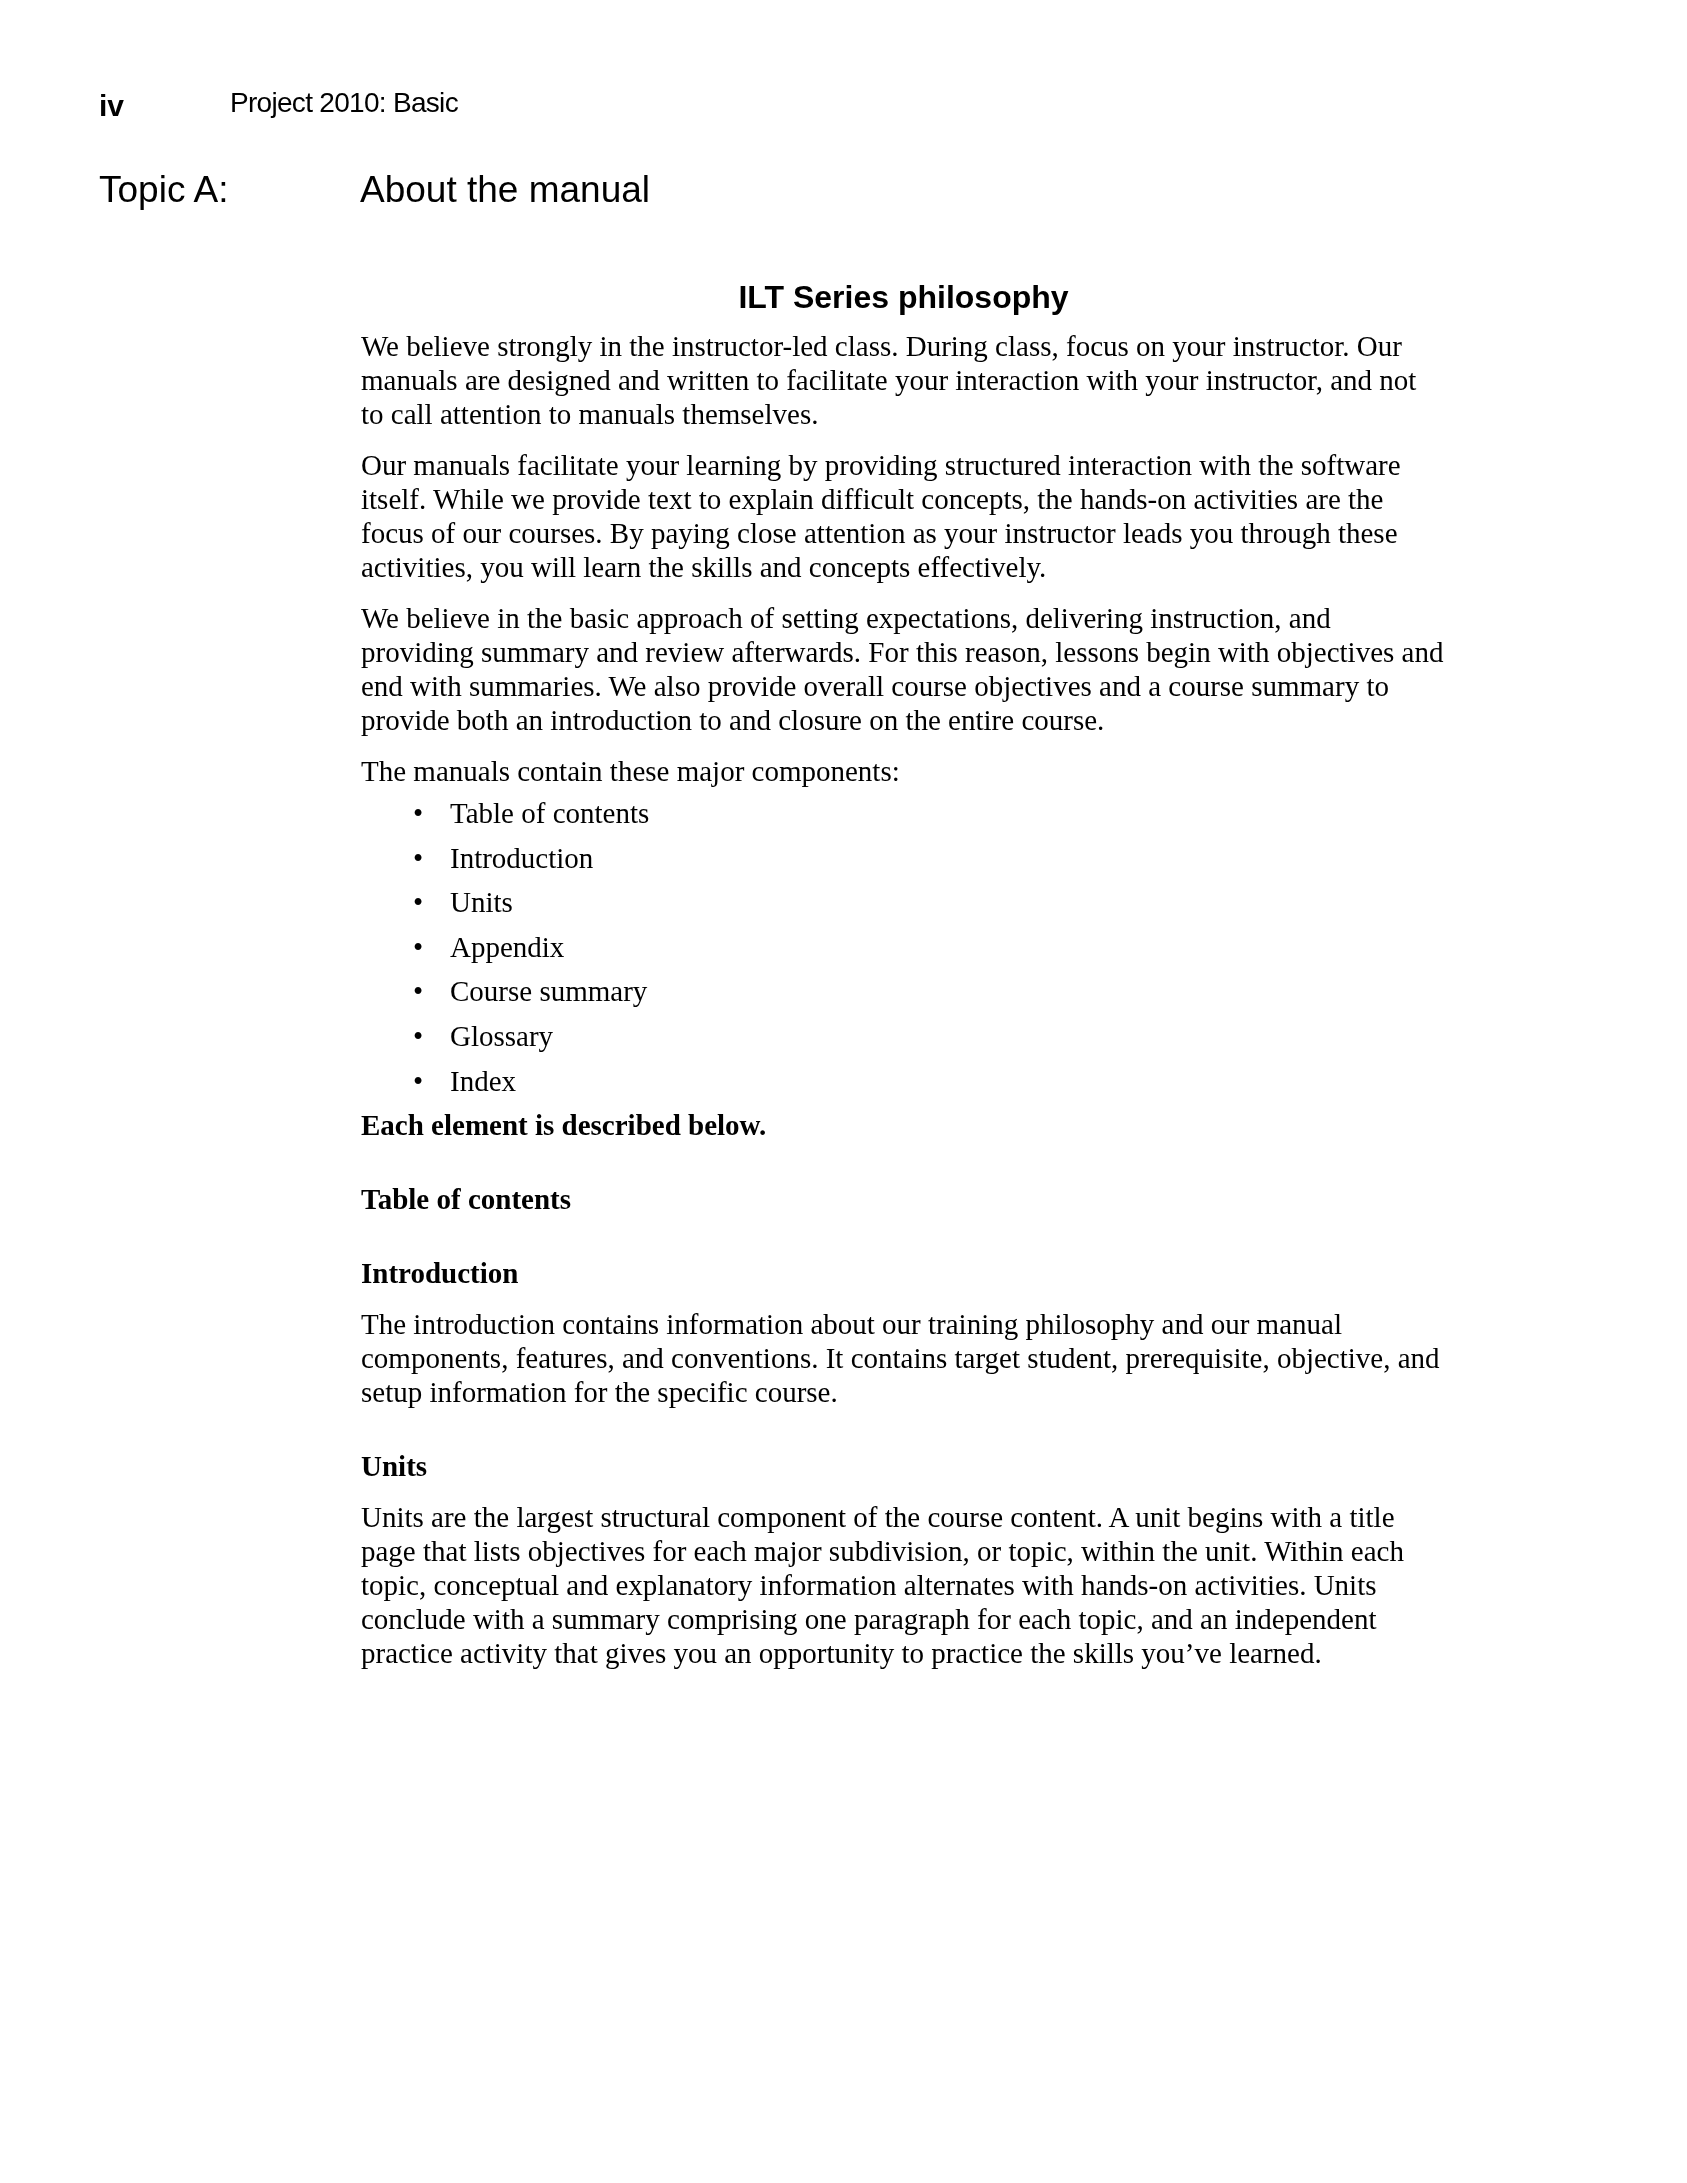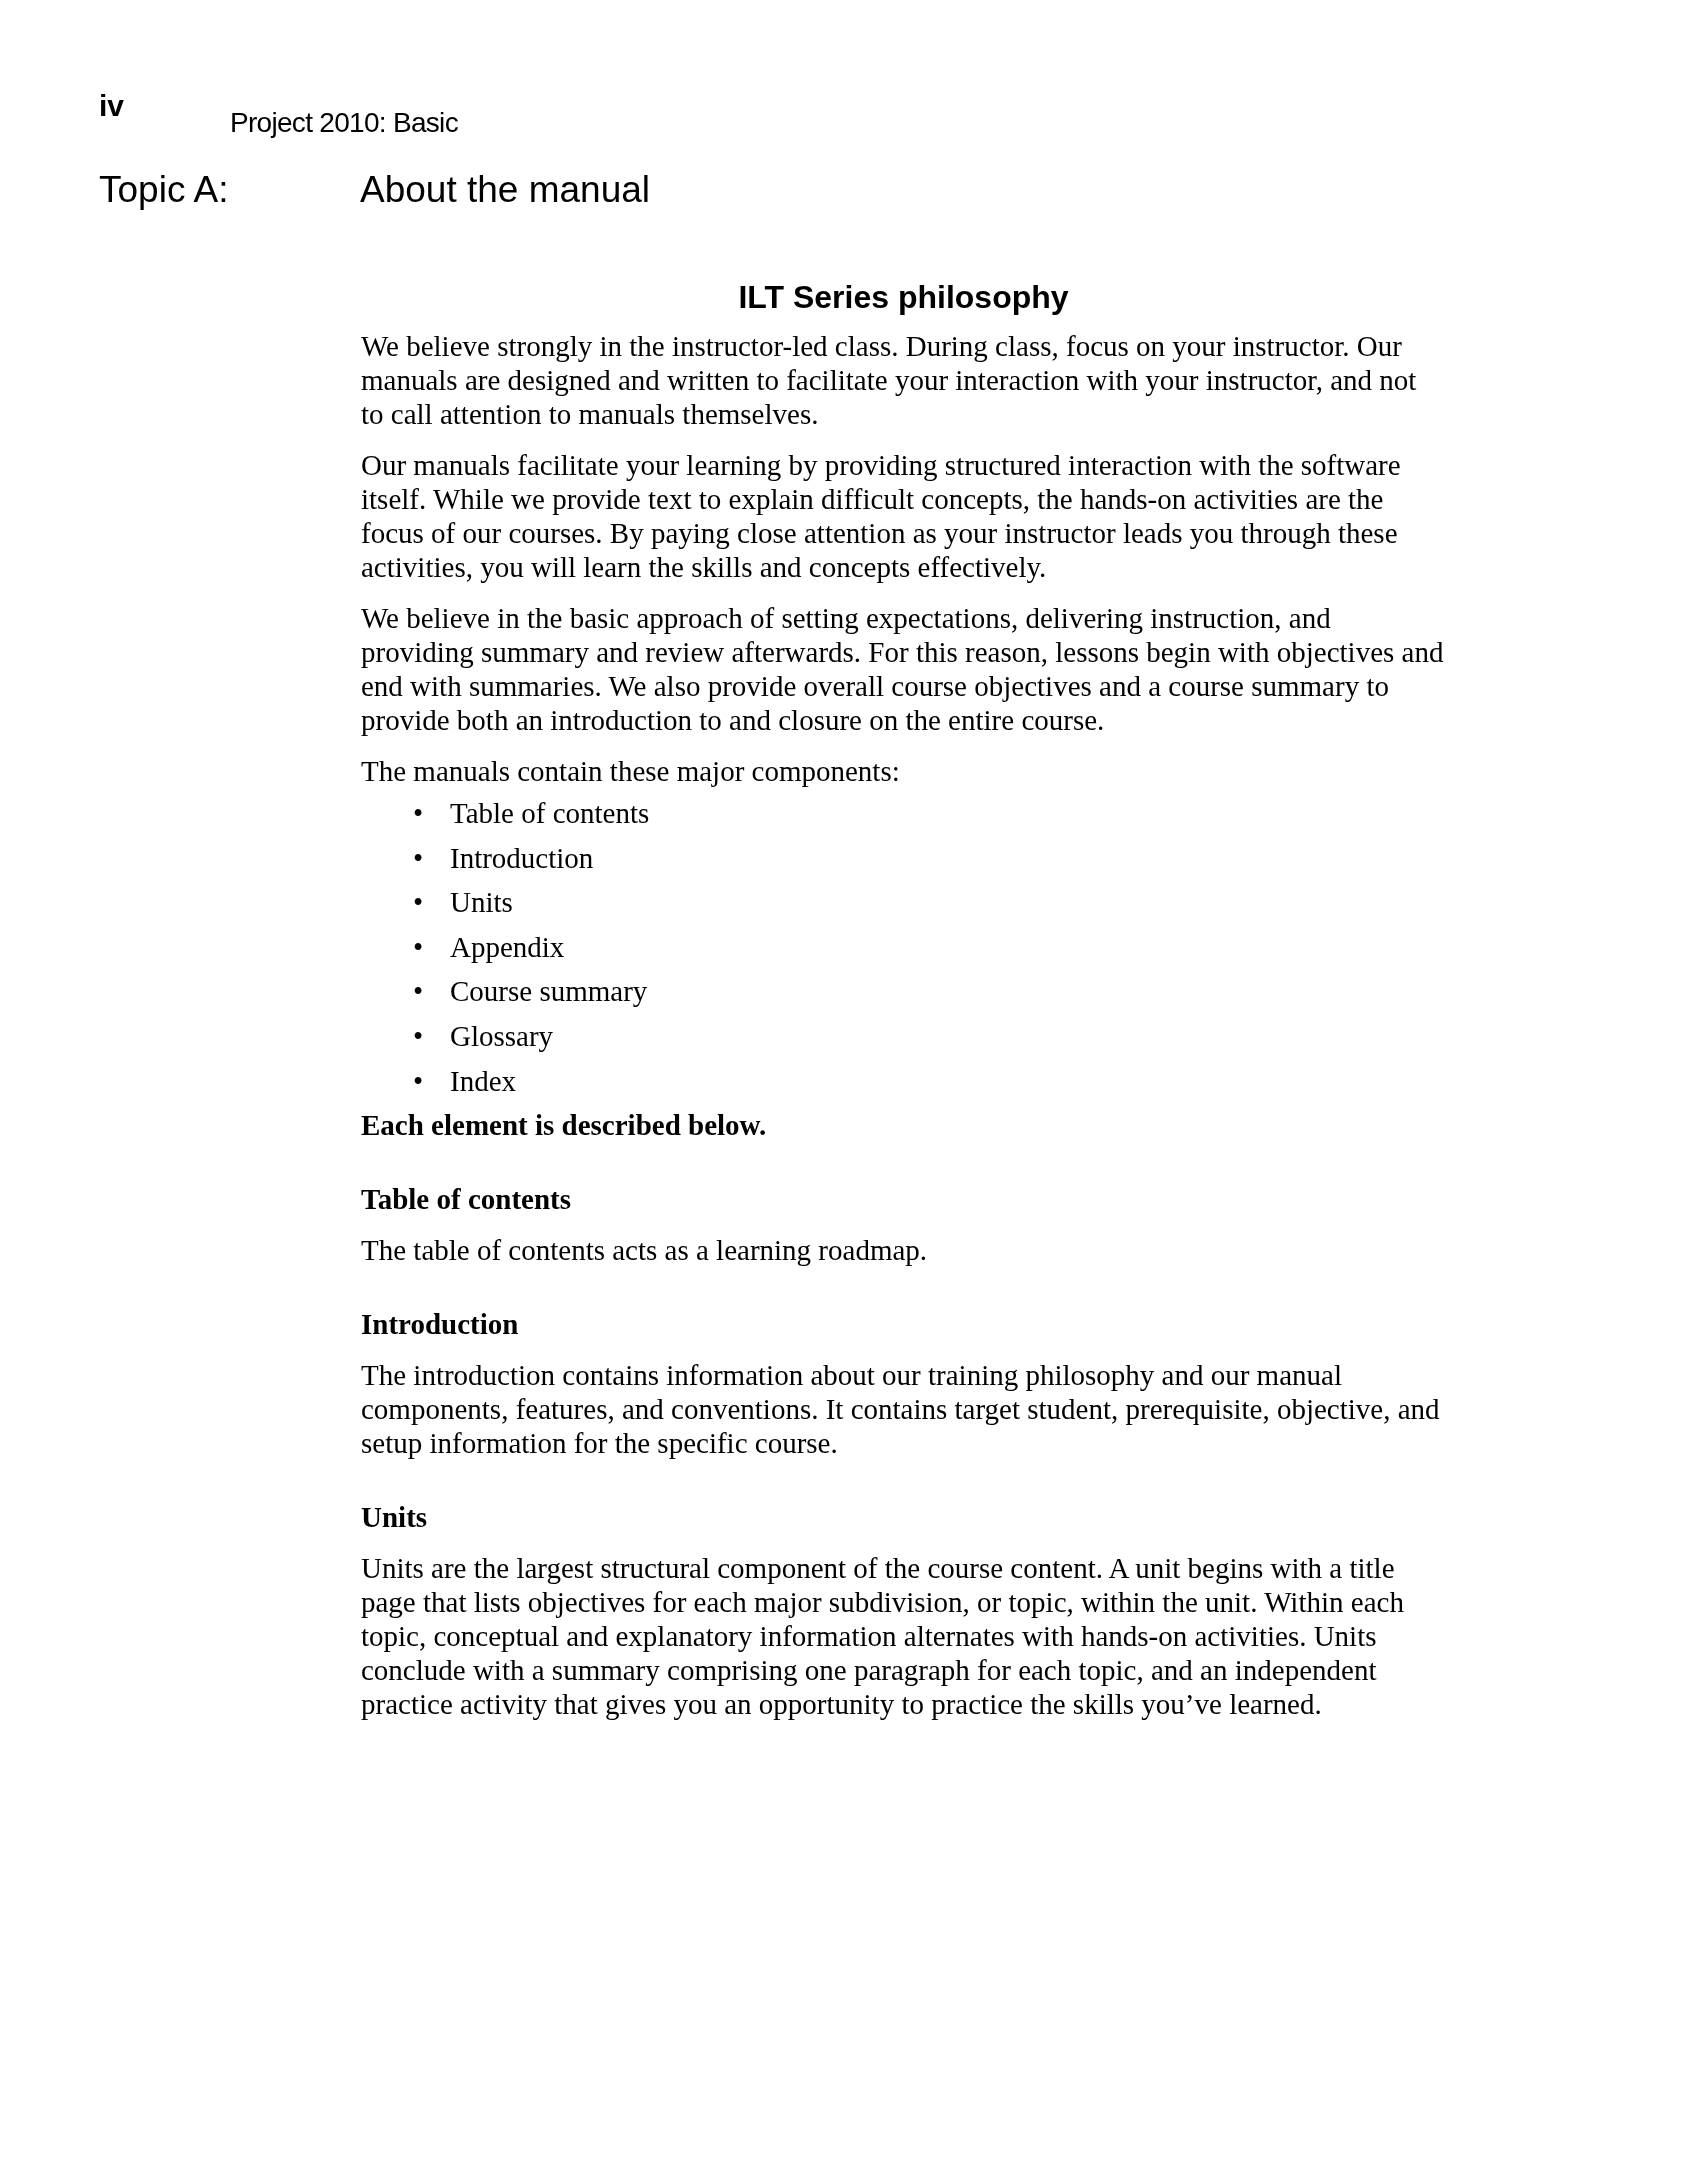--- a/index.html
+++ b/index.html
@@ -1,18 +1,18 @@
 <!DOCTYPE html>
 <html style="font-size:10.6px"><head>
 <meta charset="utf-8">
 <style>
   html, body { margin: 0; padding: 0; background: #ffffff; }
   body { width: 1687px; height: 2183px; position: relative; overflow: hidden; color: #000; }
   .page-num { position: absolute; left: 99px; top: 89px; font-family: "Liberation Sans", sans-serif; font-weight: bold; font-size: 30px; }
-  .running-head { position: absolute; left: 230px; top: 107px; font-family: "Liberation Sans", sans-serif; font-size: 28px; letter-spacing: -0.7px; }
+  .running-head { position: absolute; left: 230px; top: 87px; font-family: "Liberation Sans", sans-serif; font-size: 28px; letter-spacing: -0.7px; }
   .topic-title { position: absolute; left: 99px; top: 169px; font-family: "Liberation Sans", sans-serif; font-weight: 400; font-size: 37px; white-space: nowrap; }
   .topic-title .label { display: inline-block; width: 261px; }
   .body-col { position: absolute; left: 361px; top: 277px; width: 1085px; font-family: "Liberation Serif", serif; font-size: 29px; line-height: 34px; }
   h2 { font-family: "Liberation Sans", sans-serif; font-weight: 900; font-size: 32px; margin: 0; line-height: 40px; text-align: center; }
   h2.first { margin-bottom: 12px; }
   h2.second { margin-top: 38px; margin-bottom: 13.2px; }
   p { margin: 0 0 17px 0; }
   ul { margin: 0; padding: 0; list-style: none; }
   ul li { position: relative; padding-left: 89px; margin-bottom: 10.6px; line-height: 34px; }
   ul li .bullet { position: absolute; left: 52px; top: 0; }
@@ -44,21 +44,20 @@
     <li><span class="bullet">•</span><span>Units</span></li>
     <li><span class="bullet">•</span><span>Appendix</span></li>
     <li><span class="bullet">•</span><span>Course summary</span></li>
     <li><span class="bullet">•</span><span>Glossary</span></li>
     <li><span class="bullet">•</span><span>Index</span></li>
   </ul>
 
   <p class="after-list">Each element is described below.</p>
 
   <h3>Table of contents</h3>
-  <p>The table of contents acts as a learning roadmap.</p>
 
   <h3>Introduction</h3>
   <p>The introduction contains information about our training philosophy and our manual components, features, and conventions. It contains target student, prerequisite, objective, and setup information for the specific course.</p>
 
   <h3>Units</h3>
   <p>Units are the largest structural component of the course content. A unit begins with a title page that lists objectives for each major subdivision, or topic, within the unit. Within each topic, conceptual and explanatory information alternates with hands-on activities. Units conclude with a summary comprising one paragraph for each topic, and an independent practice activity that gives you an opportunity to practice the skills you’ve learned.</p>
 
 </div>
 
 

